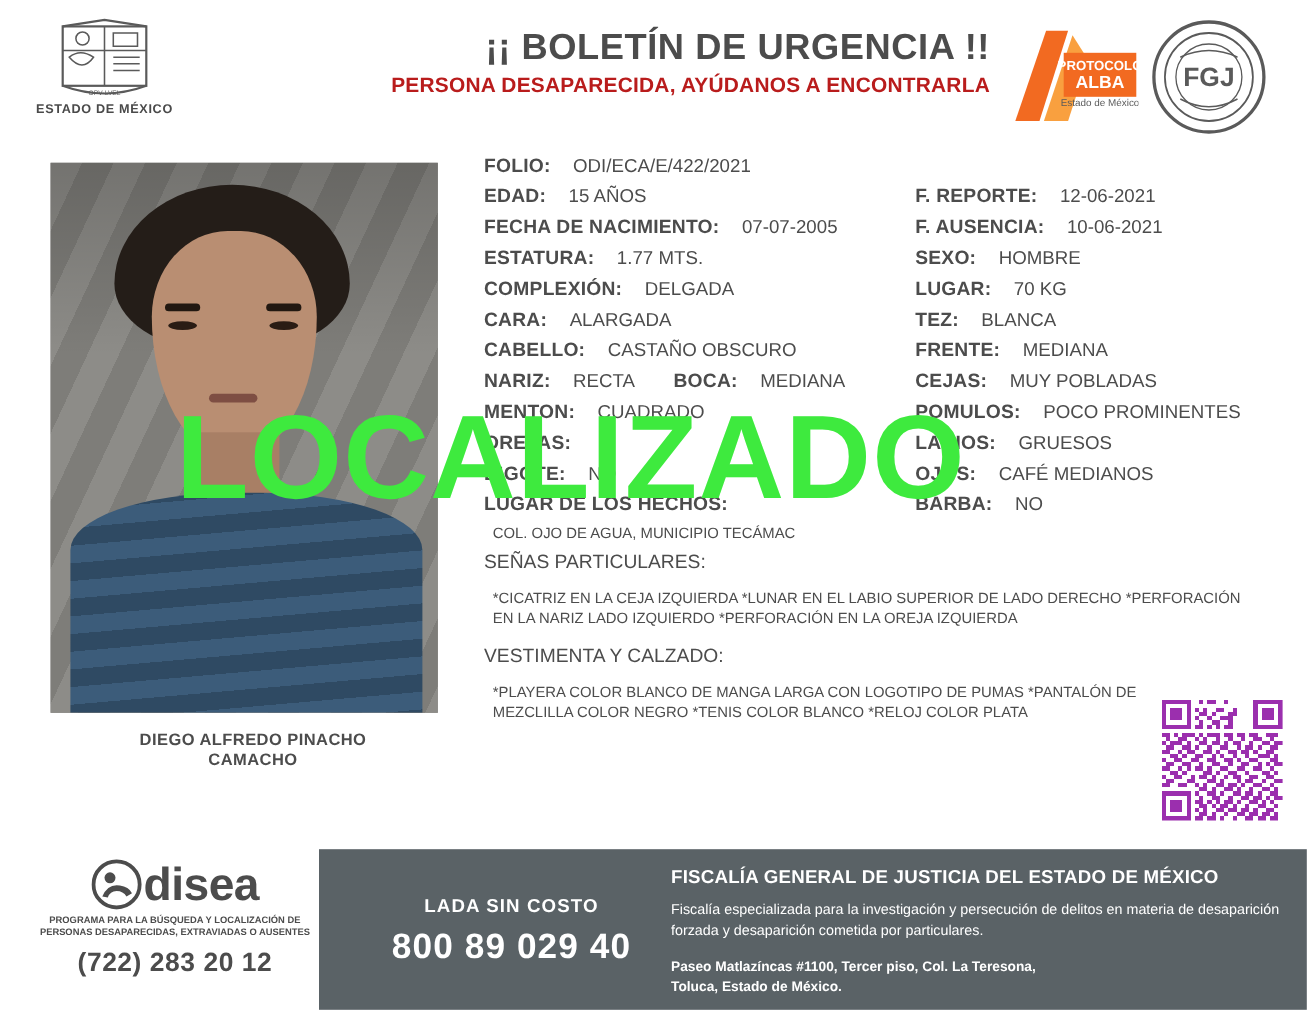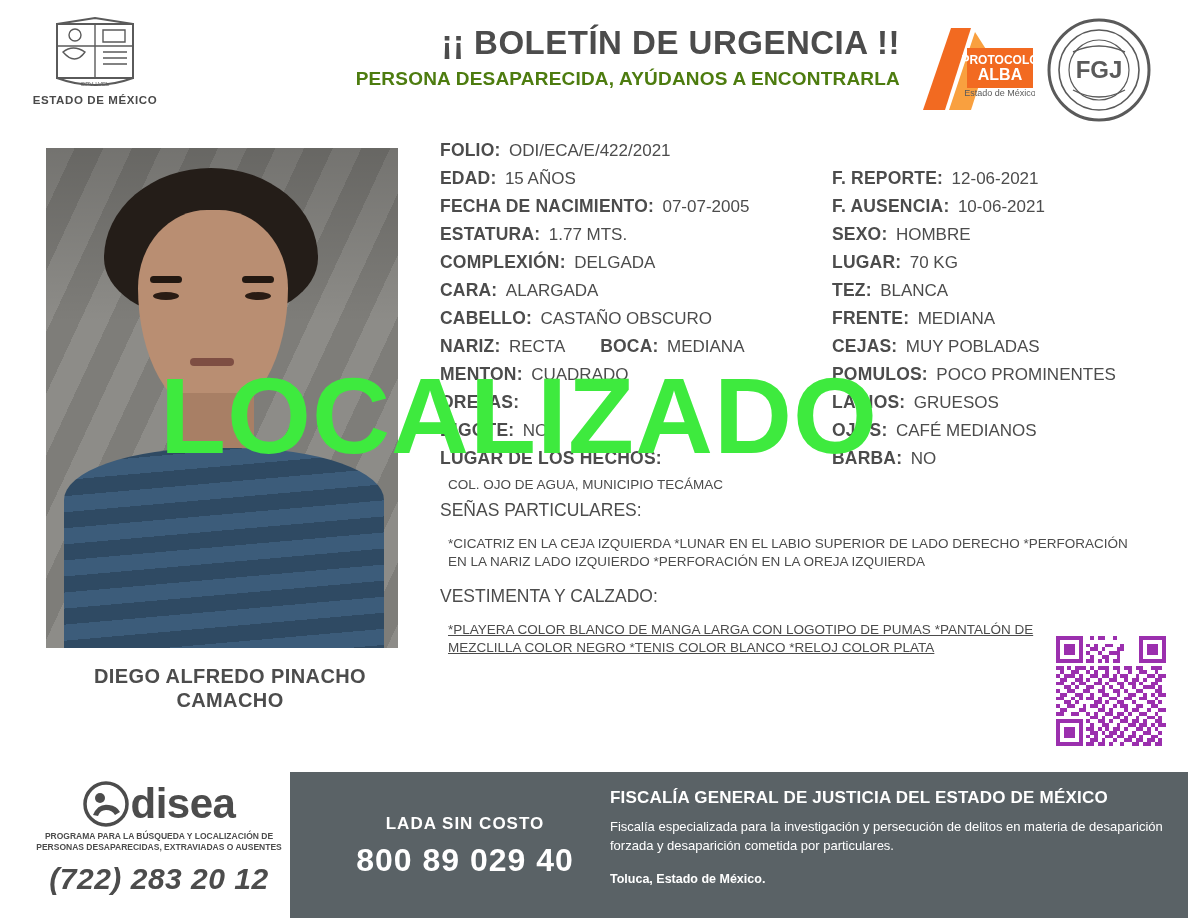--- a/index.html
+++ b/index.html
@@ -28,21 +28,21 @@
     margin-top:4px;
   }
   .title-block {
     position:absolute; left:250px; top:24px; width:650px; text-align:right;
   }
   .title-main {
     font-size:33px; font-weight:bold; color:#4c4c4c; letter-spacing:.5px;
     white-space:nowrap;
   }
   .title-sub {
-    font-size:19px; font-weight:bold; color:#4d7c0f; margin-top:6px;
+    font-size:19px; font-weight:bold; color:#b91c1c; margin-top:6px;
     letter-spacing:.2px; white-space:nowrap;
   }
   .alba-logo {
     position:absolute; left:905px; top:18px; width:130px; height:98px;
   }
   .fgj-logo {
     position:absolute; left:1043px; top:18px; width:112px; height:104px;
   }
 
   
@@ -71,32 +71,32 @@
     position:absolute; left:18px; top:300px; width:320px; height:200px;
     background:repeating-linear-gradient(175deg,#2f4a63 0 16px,#3c5c7a 16px 32px);
     border-radius:46% 46% 0 0/26% 26% 0 0;
   }
   .ph-eye { position:absolute; width:26px; height:8px; background:#2a1c14; border-radius:50%; }
   .ph-brow { position:absolute; width:32px; height:7px; background:#221811; border-radius:4px; }
   .ph-mouth { position:absolute; left:144px; top:210px; width:44px; height:8px; background:#7e4e43; border-radius:5px; }
 
   .subject-name {
     position:absolute; left:40px; top:664px; width:380px;
-    text-align:center; font-size:20px; font-weight:bold; color:#4c4c4c;
+    text-align:center; font-size:15px; font-weight:bold; color:#4c4c4c;
     line-height:1.22; letter-spacing:.4px;
   }
 
   
   .fields { position:absolute; left:440px; top:140px; width:720px; }
   .row { display:flex; align-items:baseline; margin-bottom:7px; }
   .col-l { width:392px; }
   .col-r { width:320px; }
   .lbl { font-weight:bold; font-size:17.5px; color:#4c4c4c; letter-spacing:.2px;margin-top:12px; }
   .val { font-size:17px; color:#4c4c4c; }
-  .lbl + .val { margin-left:4px; }
+  .lbl + .val { margin-left:16px; }
   .sep { display:inline-block; width:26px; }
 
   .block-title { font-weight:normal; font-size:17.5px; color:#4c4c4c; margin-top:6px; }
   .block-text { font-size:13.5px; color:#4c4c4c; line-height:1.35; margin-left:8px; margin-top:14px; }
 
   
   .stamp {
     position:absolute; left:160px; top:362px;
     font-size:108px; font-weight:bold; color:#3eea3e;
     letter-spacing:1px; line-height:1; pointer-events:none;
@@ -107,21 +107,21 @@
   .qr { position:absolute; left:1056px; top:636px; width:110px; height:110px; }
 
   
   .footer { position:absolute; left:0; top:772px; width:1116px; height:146px;padding-left:36px; }
   .odisea { position:absolute; left:34px; top:8px; width:250px; text-align:center; }
   .odisea-word {
     font-size:42px; font-weight:bold; color:#4c4c4c; letter-spacing:-.5px;
     display:flex; align-items:center; justify-content:center; gap:2px;
   }
   .odisea-sub { font-size:8.5px; color:#4c4c4c; line-height:1.35; margin-top:3px; font-weight:bold; }
-  .odisea-tel { font-size:30px; font-weight:bold; color:#4c4c4c; margin-top:8px; letter-spacing:.5px;font-style:italic; }
+  .odisea-tel { font-size:24px; font-weight:bold; color:#4c4c4c; margin-top:8px; letter-spacing:.5px; }
 
   .grayband {
     position:absolute; left:290px; top:0; width:898px; height:146px;
     background:#5a6266; color:#ffffff;
   }
   .lada { position:absolute; left:30px; top:42px; width:290px; text-align:center; }
   .lada-label { font-size:17px; font-weight:bold; letter-spacing:1px; }
   .lada-number { font-size:32px; font-weight:bold; letter-spacing:1px; margin-top:8px; }
   .fgj-text { position:absolute; left:320px; top:16px; width:566px; }
   .fgj-title { font-size:17px; font-weight:bold; letter-spacing:.2px; }
@@ -325,21 +325,21 @@
         <span class="val">NO</span>
       </div>
     </div>
 
     <div class="block-text" style="margin-top:0;">COL. OJO DE AGUA, MUNICIPIO TECÁMAC</div>
 
     <div class="block-title">SEÑAS PARTICULARES:</div>
     <div class="block-text" style="width:690px;">*CICATRIZ EN LA CEJA IZQUIERDA  *LUNAR EN EL LABIO SUPERIOR DE LADO DERECHO *PERFORACIÓN EN LA NARIZ LADO IZQUIERDO  *PERFORACIÓN EN LA OREJA IZQUIERDA</div>
 
     <div class="block-title" style="margin-top:14px;">VESTIMENTA Y CALZADO:</div>
-    <div class="block-text" style="width:590px;text-decoration:underline;">*PLAYERA COLOR BLANCO DE MANGA LARGA CON LOGOTIPO DE PUMAS *PANTALÓN DE MEZCLILLA COLOR NEGRO *TENIS COLOR BLANCO *RELOJ COLOR PLATA</div>
+    <div class="block-text" style="width:590px;">*PLAYERA COLOR BLANCO DE MANGA LARGA CON LOGOTIPO DE PUMAS *PANTALÓN DE MEZCLILLA COLOR NEGRO *TENIS COLOR BLANCO *RELOJ COLOR PLATA</div>
   </div>
 
   <div class="stamp">LOCALIZADO</div>
 
   <svg class="qr" viewBox="0 0 29 29" shape-rendering="crispEdges">
     <rect width="29" height="29" fill="#ffffff"></rect>
     <g fill="#9b2fae">
       <path d="M0 0h7v7h-7z"></path>
         <path d="M22 0h7v7h-7z"></path>
         <path d="M0 22h7v7h-7z"></path>
@@ -565,19 +565,20 @@
 
     <div class="grayband">
       <div class="lada">
         <div class="lada-label">LADA SIN COSTO</div>
         <div class="lada-number">800 89 029 40</div>
       </div>
       <div class="fgj-text">
         <div class="fgj-title">FISCALÍA GENERAL DE JUSTICIA DEL ESTADO DE MÉXICO</div>
         <div class="fgj-desc">Fiscalía especializada para la investigación y persecución de delitos en materia de desaparición forzada y desaparición cometida por particulares.</div>
         <div class="fgj-addr">
+          <div>Paseo Matlazíncas #1100, Tercer piso, Col. La Teresona,</div>
           <div>Toluca, Estado de México.</div>
         </div>
       </div>
     </div>
   </div>
 
 </div>
 
 </body></html>

